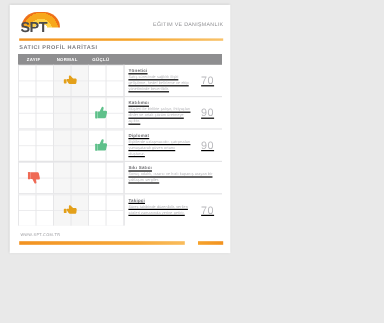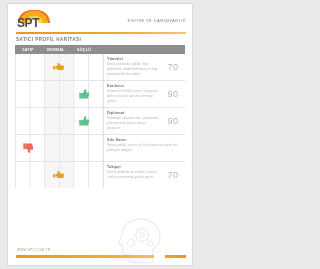--- a/index.html
+++ b/index.html
@@ -3,21 +3,21 @@
 <meta charset="utf-8">
 <style>
   html,body{margin:0;padding:0;}
   body{
     width:200px;height:269px;overflow:hidden;
     background:#e9e9e9;
     font-family:"Liberation Sans",sans-serif;
     -webkit-font-smoothing:antialiased;
   }
   .page{
-    position:absolute;left:8px;top:4px;width:184px;height:261px;
+    position:absolute;left:8px;top:4px;width:184px;height:207px;
     background:#ffffff;
     box-shadow:0 0 2px rgba(0,0,0,.18);
     overflow:hidden;
   }
 
   
   .header{position:relative;height:30px;}
   .logo{position:absolute;left:8px;top:6px;width:44px;height:20px;}
   .logo-arc{
     position:absolute;left:2px;top:0px;width:32px;height:13px;
@@ -64,20 +64,21 @@
   }
   .th.c1{width:26px;}
   .th.c2{width:30px;}
   .th.c3{width:26px;}
   .th.spacer{flex:1;}
 
   .rows{position:relative;}
   .row{
     position:relative;display:flex;height:26px;
     border-bottom:.5px solid #e4e4e6;
+    text-decoration:underline;
   }
   .row:last-child{border-bottom:none;}
 
   
   .grid{
     position:relative;width:88px;flex:0 0 88px;
     border-right:.5px solid #e4e4e6;
     background:
       linear-gradient(90deg,
         rgba(0,0,0,0) 0 30px,

